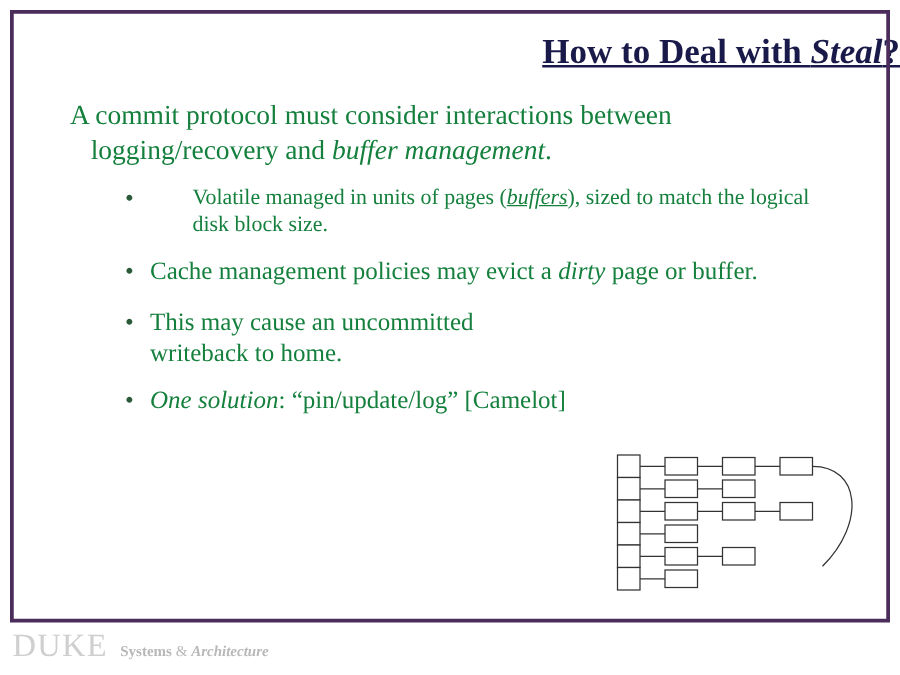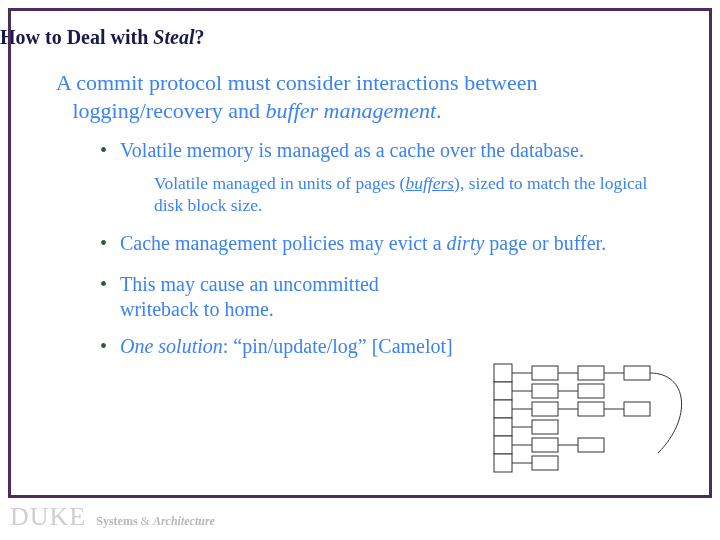--- a/index.html
+++ b/index.html
@@ -13,29 +13,30 @@
   }
   .slide-border {
     position: absolute;
     top: 8px;
     left: 8px;
     right: 8px;
     bottom: 42px;
     border: 3px solid #4a2d5a;
   }
   .title {
-    text-align: left;
-    font-size: 20px;
+    text-align: right;
+    font-size: 28px;
     margin-top: 26px;
+    text-decoration: underline;
     color: #1a1a4a;
   }
   .title .steal { font-style: italic; }
   .content {
     padding: 0 40px 0 52px;
-    color: #3b82f6;
+    color: #15803d;
   }
   .intro {
     font-size: 22px;
     margin-top: 20px;
     line-height: 1.25;
     padding-left: 4px;
     text-indent: -0px;
   }
   .intro .buffer-mgmt { font-style: italic; }
   ul.bullets {
@@ -107,21 +108,20 @@
 </h1>
 
 <div class="content">
   <p class="intro">
     <span>A commit protocol must consider interactions between</span><br>
     &nbsp;&nbsp;&nbsp;<span>logging/recovery and </span><span class="buffer-mgmt">buffer management</span><span>.</span>
   </p>
 
   <ul class="bullets">
     <li>
-      <span>Volatile memory is managed as a cache over the database.</span>
       <p class="sub">
         <span>Volatile managed in units of pages (</span><span class="buffers">buffers</span><span>), sized to match the logical disk block size.</span>
       </p>
     </li>
     <li>
       <span>Cache management policies may evict a </span><span class="dirty">dirty</span><span> page or buffer.</span>
     </li>
   </ul>
 
   <ul class="bullets short-bullets" style="margin-top:16px">

